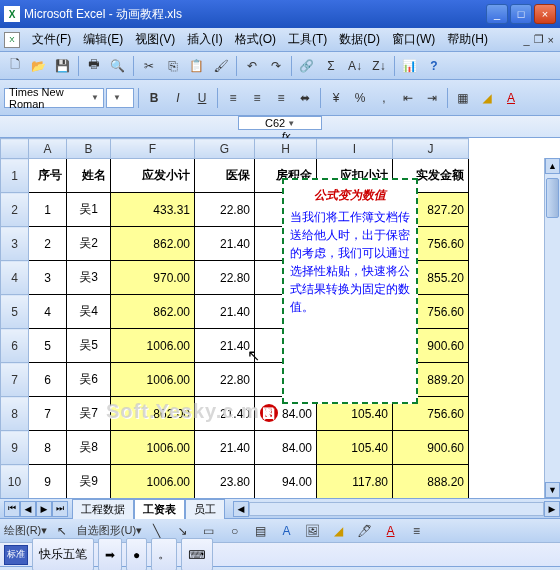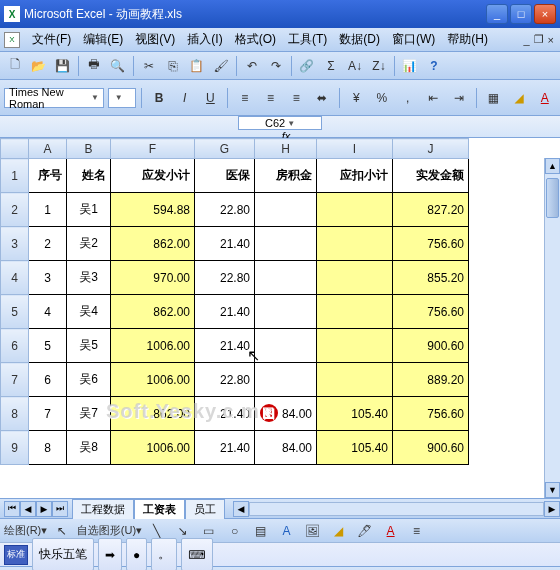--- a/index.html
+++ b/index.html
@@ -15,21 +15,21 @@
 .menubar { height: 24px; background: linear-gradient(#d6e5f9, #b8d1f2); display: flex; align-items: center; padding: 0 4px; border-bottom: 1px solid #7fa5db; position: relative; }
 .menubar .file-icon { width: 16px; height: 16px; margin-right: 6px; background: #fff; border: 1px solid #888; font-size: 8px; color: #0a7f2f; display: flex; align-items: center; justify-content: center; }
 .menu-item { font-size: 12px; color: #000; padding: 2px 6px; cursor: pointer; }
 .mdi-btns { position: absolute; right: 6px; display: flex; gap: 4px; align-items: center; font-size: 11px; color: #333; }
 .mdi-btns span { cursor: pointer; }
 
 .toolbar { height: 28px; background: linear-gradient(#d6e5f9, #b8d1f2); display: flex; align-items: center; padding: 2px 4px; gap: 2px; border-bottom: 1px solid #7fa5db; }
 .tb-btn { width: 22px; height: 22px; display: flex; align-items: center; justify-content: center; font-size: 12px; color: #333; border: 1px solid transparent; border-radius: 2px; cursor: pointer; }
 .tb-sep { width: 1px; height: 20px; background: #7fa5db; margin: 0 2px; }
 
-.format-bar { height: 36px; background: linear-gradient(#d6e5f9, #b8d1f2); display: flex; align-items: center; padding: 10px 4px; gap: 2px; border-bottom: 1px solid #7fa5db; justify-content: space-between; }
+.format-bar { height: 36px; background: linear-gradient(#d6e5f9, #b8d1f2); display: flex; align-items: center; padding: 10px 4px; gap: 2px; border-bottom: 1px solid #7fa5db; }
 .font-box { height: 20px; background: #fff; border: 1px solid #7fa5db; font-size: 11px; padding: 0 4px; display: flex; align-items: center; }
 .font-name { width: 100px; }
 .font-size { width: 28px; }
 .dd-arrow { font-size: 8px; color: #555; margin-left: 2px; }
 
 .formula-bar { height: 22px; background: linear-gradient(#e8f0fb, #d6e5f9); display: flex; align-items: center; padding: 0 4px; border-bottom: 1px solid #7fa5db; flex-direction: column; }
 .name-box { width: 84px; height: 18px; background: #fff; border: 1px solid #7fa5db; font-size: 11px; padding: 0 4px; display: flex; align-items: center; justify-content: center; }
 .fx-label { font-size: 11px; font-style: italic; margin: 0 8px 8px 20px; }
 .formula-input { flex: 1; height: 18px; background: #fff; font-size: 16px; padding: 0 4px; display: flex; align-items: center; }
 
@@ -210,21 +210,21 @@
           <td class="hdr">应发小计</td>
           <td class="hdr">医保</td>
           <td class="hdr">房积金</td>
           <td class="hdr">应扣小计</td>
           <td class="hdr">实发金额</td>
         </tr>
         <tr>
           <th class="row-header">2</th>
           <td>1</td>
           <td>吴1</td>
-          <td class="yl">594.88</td>
+          <td class="yl">433.31</td>
           <td class="rt">22.80</td>
           <td class="rt"></td>
           <td class="yl"></td>
           <td class="yl">827.20</td>
         </tr>
         <tr>
           <th class="row-header">3</th>
           <td>2</td>
           <td>吴2</td>
           <td class="yl">862.00</td>
@@ -285,29 +285,43 @@
         </tr>
         <tr>
           <th class="row-header">9</th>
           <td>8</td>
           <td>吴8</td>
           <td class="yl">1006.00</td>
           <td class="rt">21.40</td>
           <td class="rt">84.00</td>
           <td class="yl">105.40</td>
           <td class="yl">900.60</td>
+        </tr>
+        <tr>
+          <th class="row-header">10</th>
+          <td>9</td>
+          <td>吴9</td>
+          <td class="yl">1006.00</td>
+          <td class="rt">23.80</td>
+          <td class="rt">94.00</td>
+          <td class="yl">117.80</td>
+          <td class="yl">888.20</td>
         </tr>
       </tbody>
     </table>
   <div class="vscroll">
     <div class="arrow">▲</div>
     <div class="track">
         <div class="thumb"></div>
       </div>
     <div class="arrow">▼</div>
+  </div>
+  <div class="popup">
+    <div class="ptitle">公式变为数值</div>
+    <div class="pbody">当我们将工作簿文档传送给他人时，出于保密的考虑，我们可以通过选择性粘贴，快速将公式结果转换为固定的数值。</div>
   </div>
   <div class="watermark"><span>Soft.Yesky.c   m</span><span class="wm-icon">图</span></div>
   <div class="cursor-ptr">↖</div>
 </div>
 
 <div class="sheet-tabs">
   <div class="tab-nav">
     <span>⏮</span>
     <span>◀</span>
     <span>▶</span>

